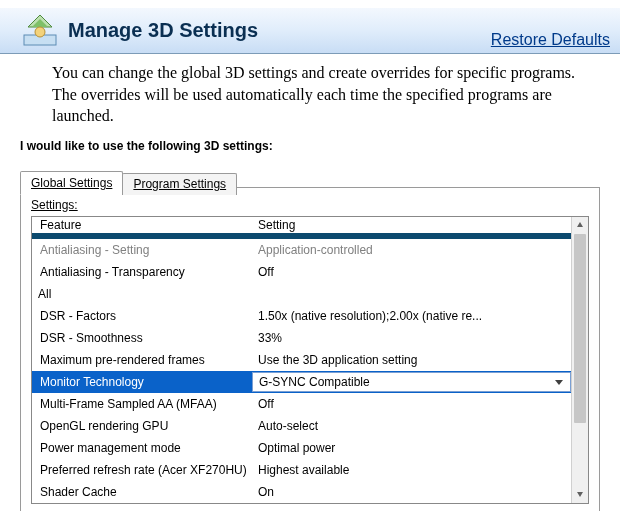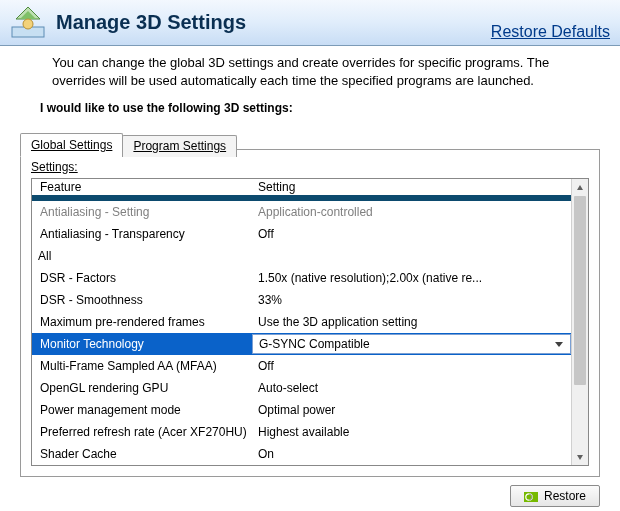--- a/index.html
+++ b/index.html
@@ -13,22 +13,23 @@
     background: #fff;
     overflow: hidden;
   }
   
   .header {
     height: 46px;
     background: linear-gradient(to bottom, #f3f8fe 0%, #e0edfb 50%, #c8ddf5 100%);
     border-bottom: 1px solid #7c9bb7;
     display: flex;
     align-items: center;
-    padding: 0 10px 0 10px;
-    position: relative;
+    padding: 0 10px 0 22px;
+    position: relative;
+    margin-top: 8px;
   }
   .header-icon {
     width: 36px; height: 36px;
     margin-right: 10px;
     display: flex; align-items: center; justify-content: center;
   }
   .header-title {
     font-size: 20px;
     font-weight: 600;
     color: #0a2f52;
@@ -38,29 +39,29 @@
     right: 10px;
     bottom: 4px;
     font-size: 16px;
     color: #003a8a;
     text-decoration: underline;
     cursor: pointer;
   }
   
   .intro {
     padding: 8px 20px 6px 52px;
-    font-size: 13px;
+    font-size: 16px;
     color: #000;
     line-height: 1.35;
+    font-family: Liberation Serif, serif;
   }
   
   .section-label {
     padding: 6px 20px 10px 20px;
     font-weight: bold;
-    margin-left: 20px;
   }
   
   .tab-area {
     margin: 0 20px;
   }
   .tabstrip {
     display: flex;
     align-items: flex-end;
     position: relative;
     top: 8px;

